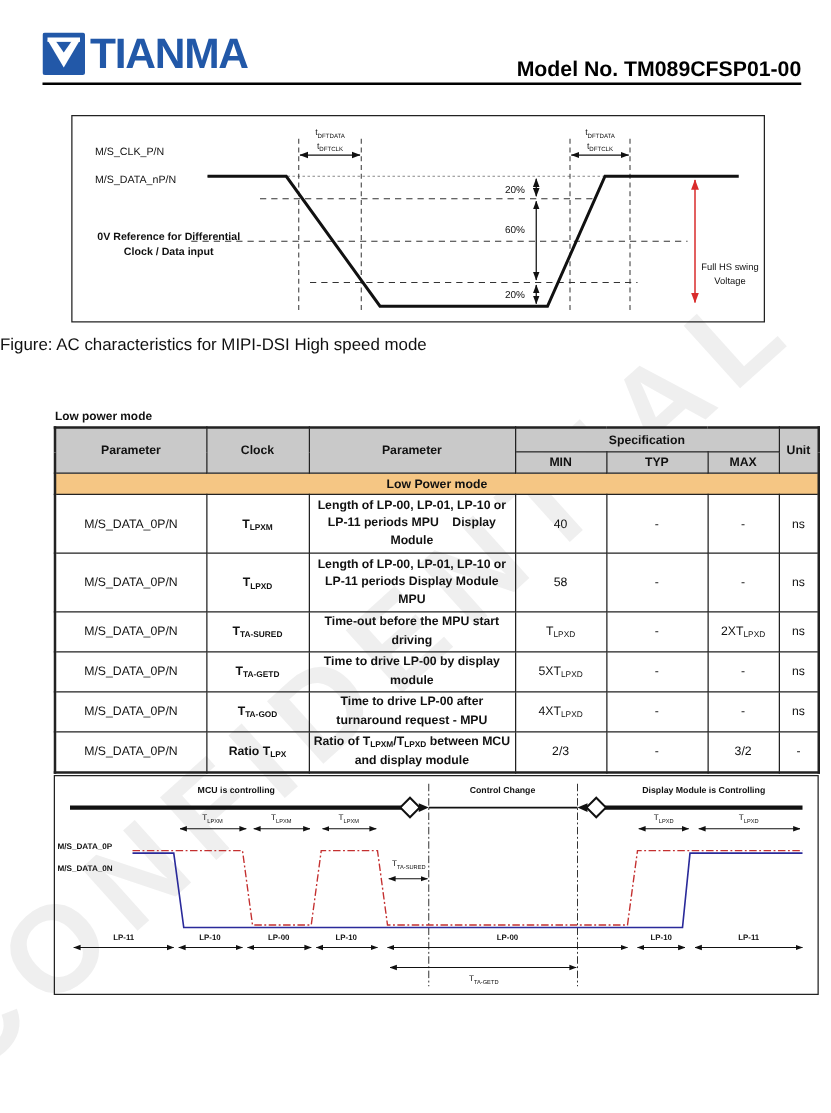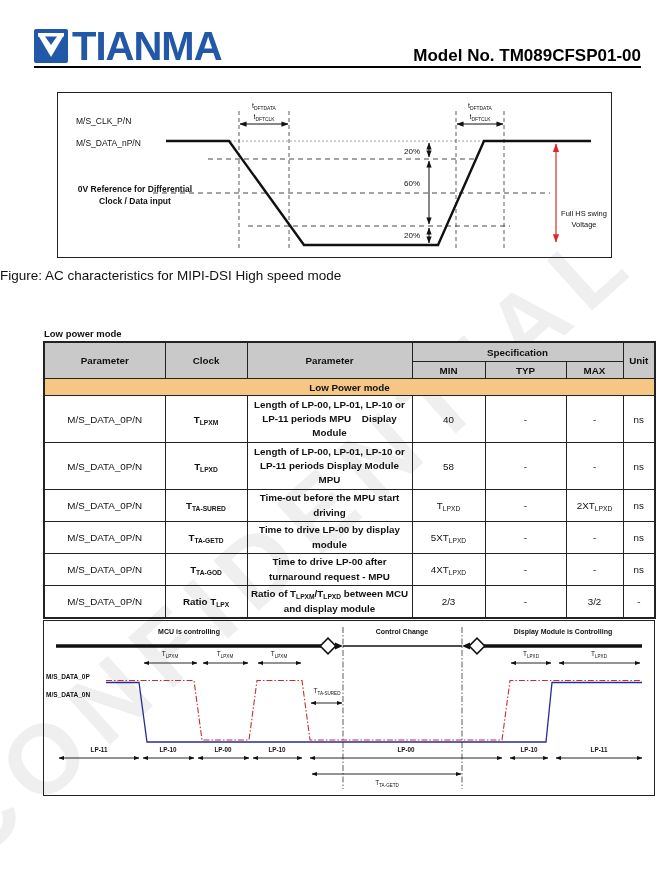--- a/index.html
+++ b/index.html
@@ -6,21 +6,21 @@
   #page{position:relative;width:665px;height:890px;background:#ffffff;overflow:hidden;
         font-family:"Liberation Sans",sans-serif;color:#111;}
   
   #watermark{position:absolute;left:-170px;top:448px;width:1000px;height:130px;
     transform:rotate(-42deg);transform-origin:50% 50%;
     font-size:98px;font-weight:bold;letter-spacing:14px;color:rgba(125,125,125,0.12);
     white-space:nowrap;z-index:0;}
   
   #hdr{position:absolute;left:0;top:0;width:665px;height:70px;z-index:2;}
   #logo{position:absolute;left:34px;top:26px;display:flex;align-items:center;gap:4px;}
-  #brand{font-size:40px;font-weight:bold;color:#2258A8;letter-spacing:-1px;line-height:1;}
+  #brand{font-size:34px;font-weight:bold;color:#2258A8;letter-spacing:-1px;line-height:1;}
   #model{position:absolute;right:24px;top:46px;font-size:17px;font-weight:bold;color:#000;}
   #hrule{position:absolute;left:34px;top:66px;width:607px;height:2px;background:#000;}
   
   .figbox{position:absolute;border:1.5px solid #222;z-index:1;background:transparent;}
   #fig1{left:57px;top:92px;width:553px;height:164px;}
   #fig2{left:43px;top:620px;width:610px;height:174px;}
   .caption{position:absolute;left:0;width:665px;text-align:left;font-size:13.5px;color:#111;z-index:1;}
   #cap1{top:268px;}
   #cap2{top:801px;}
   #sec-title{position:absolute;left:38px;top:301px;font-size:14.5px;font-weight:bold;z-index:1;}

